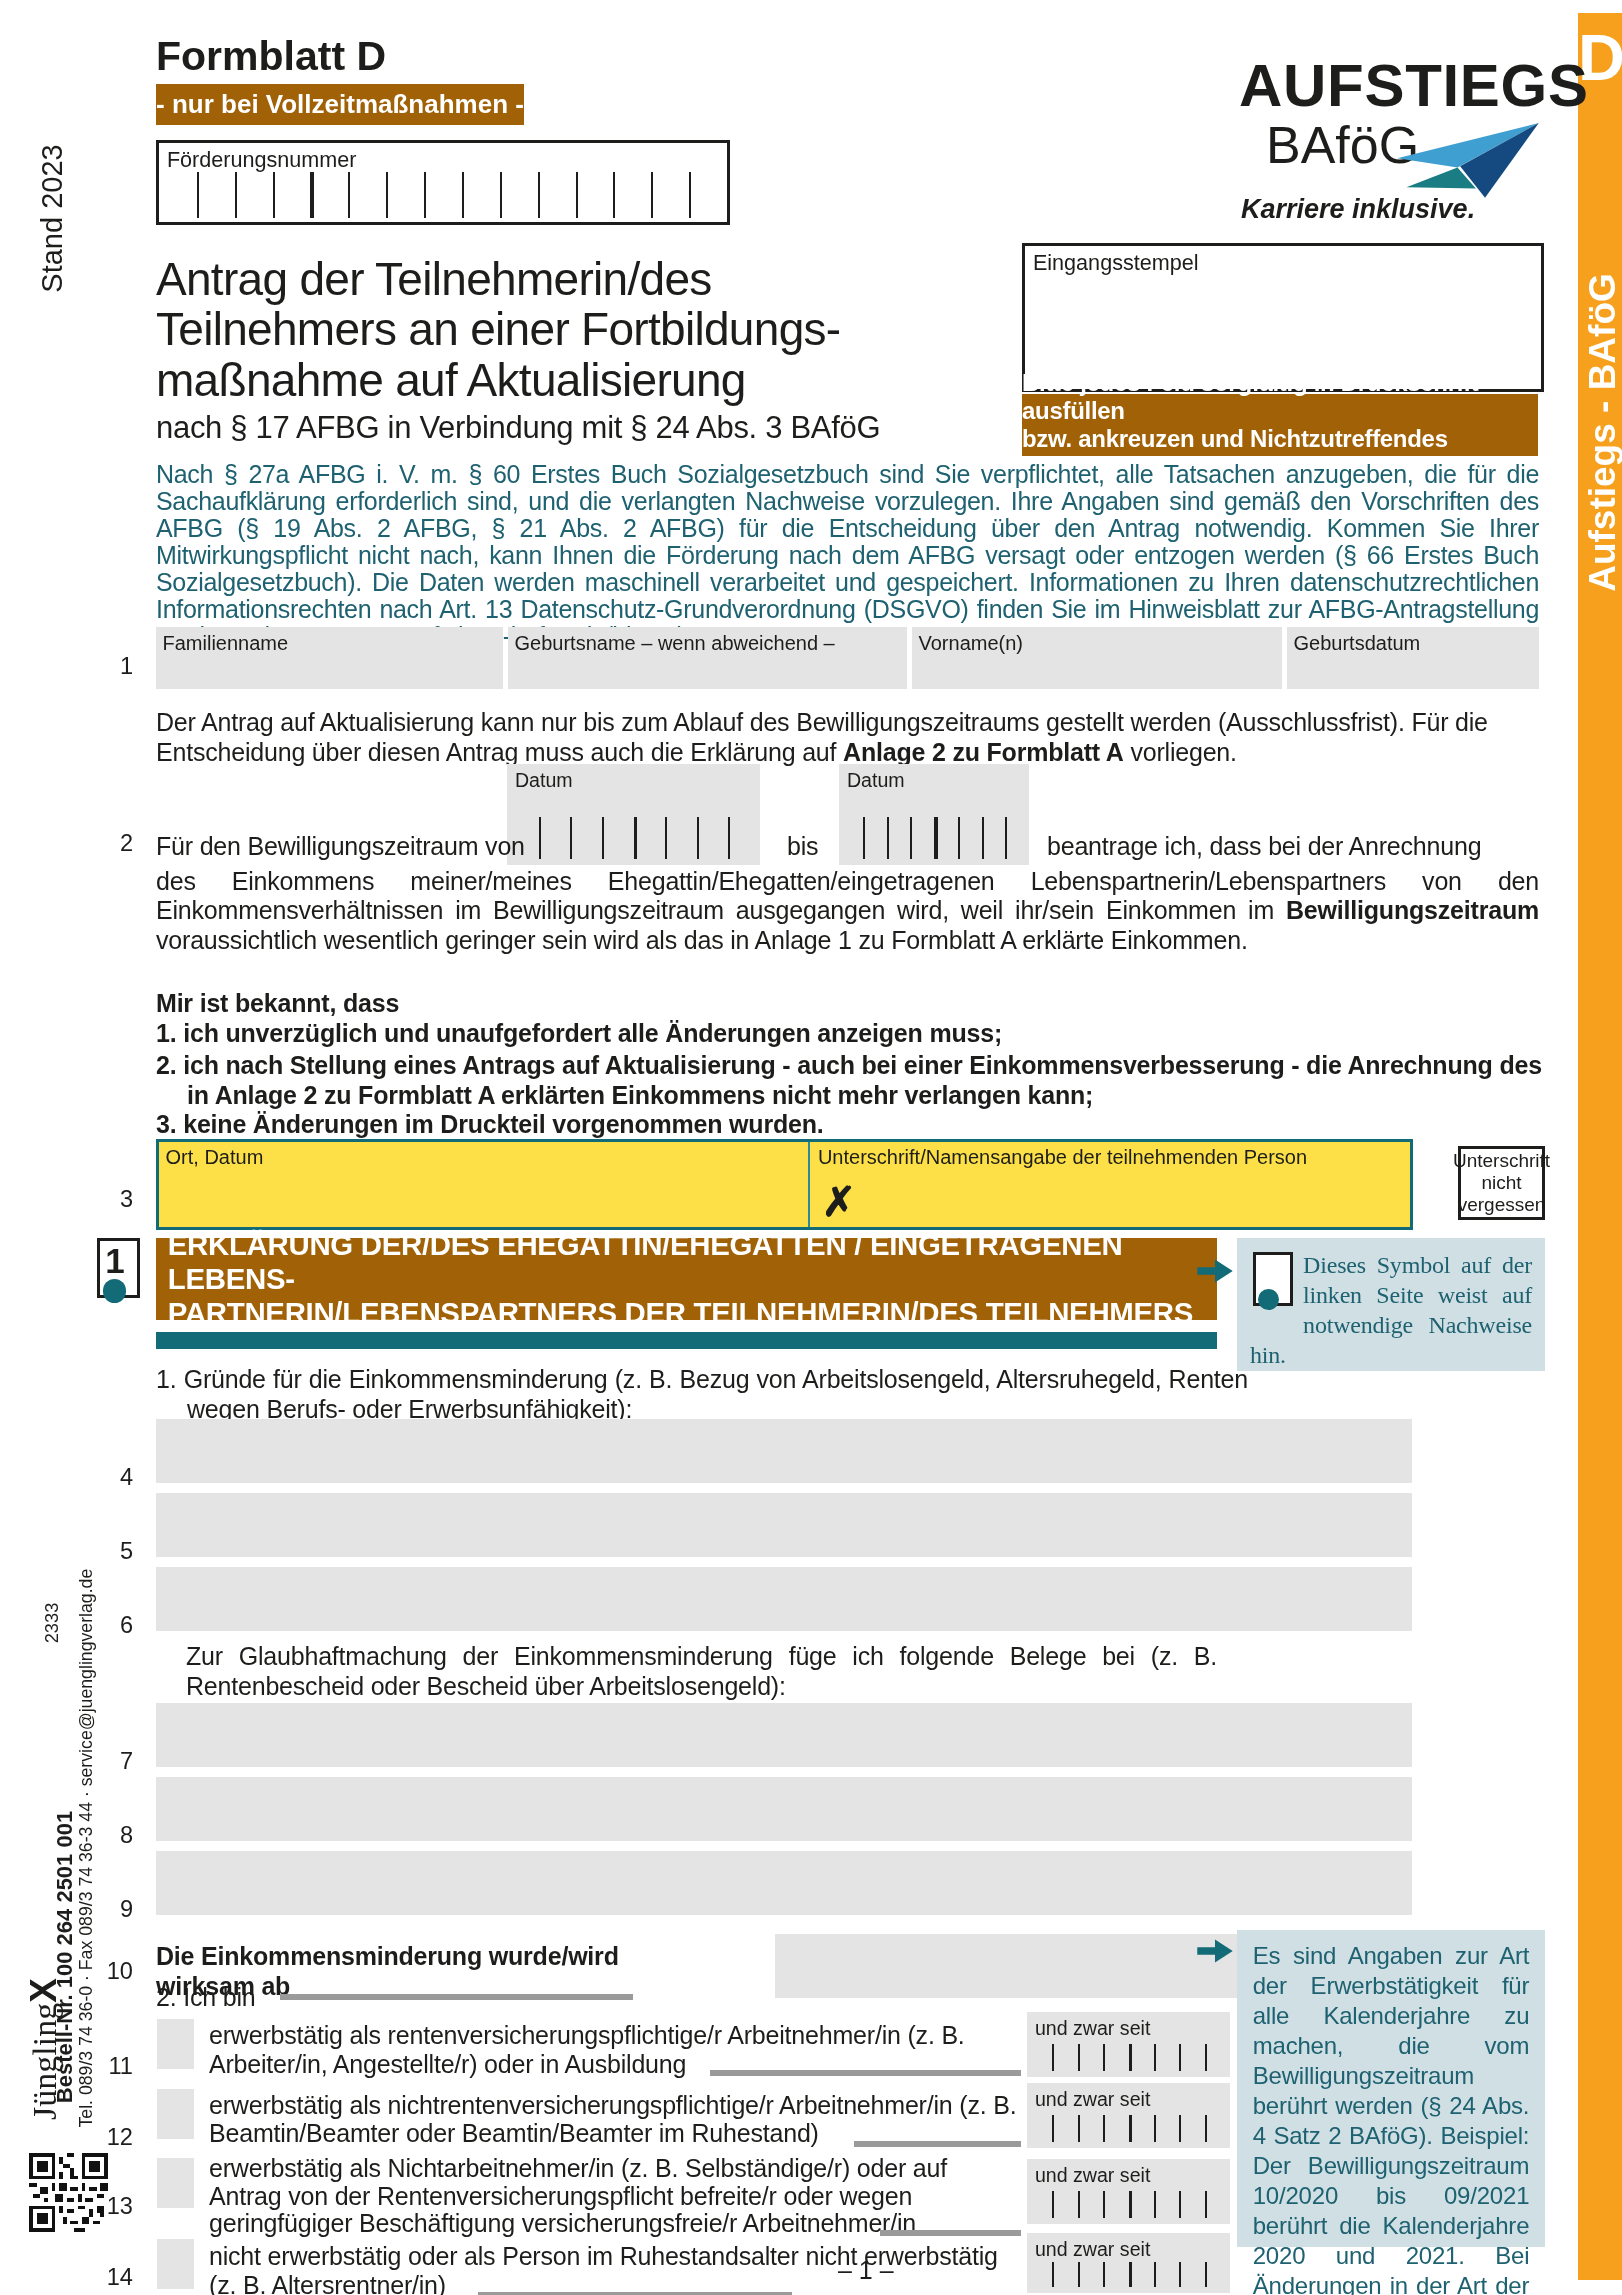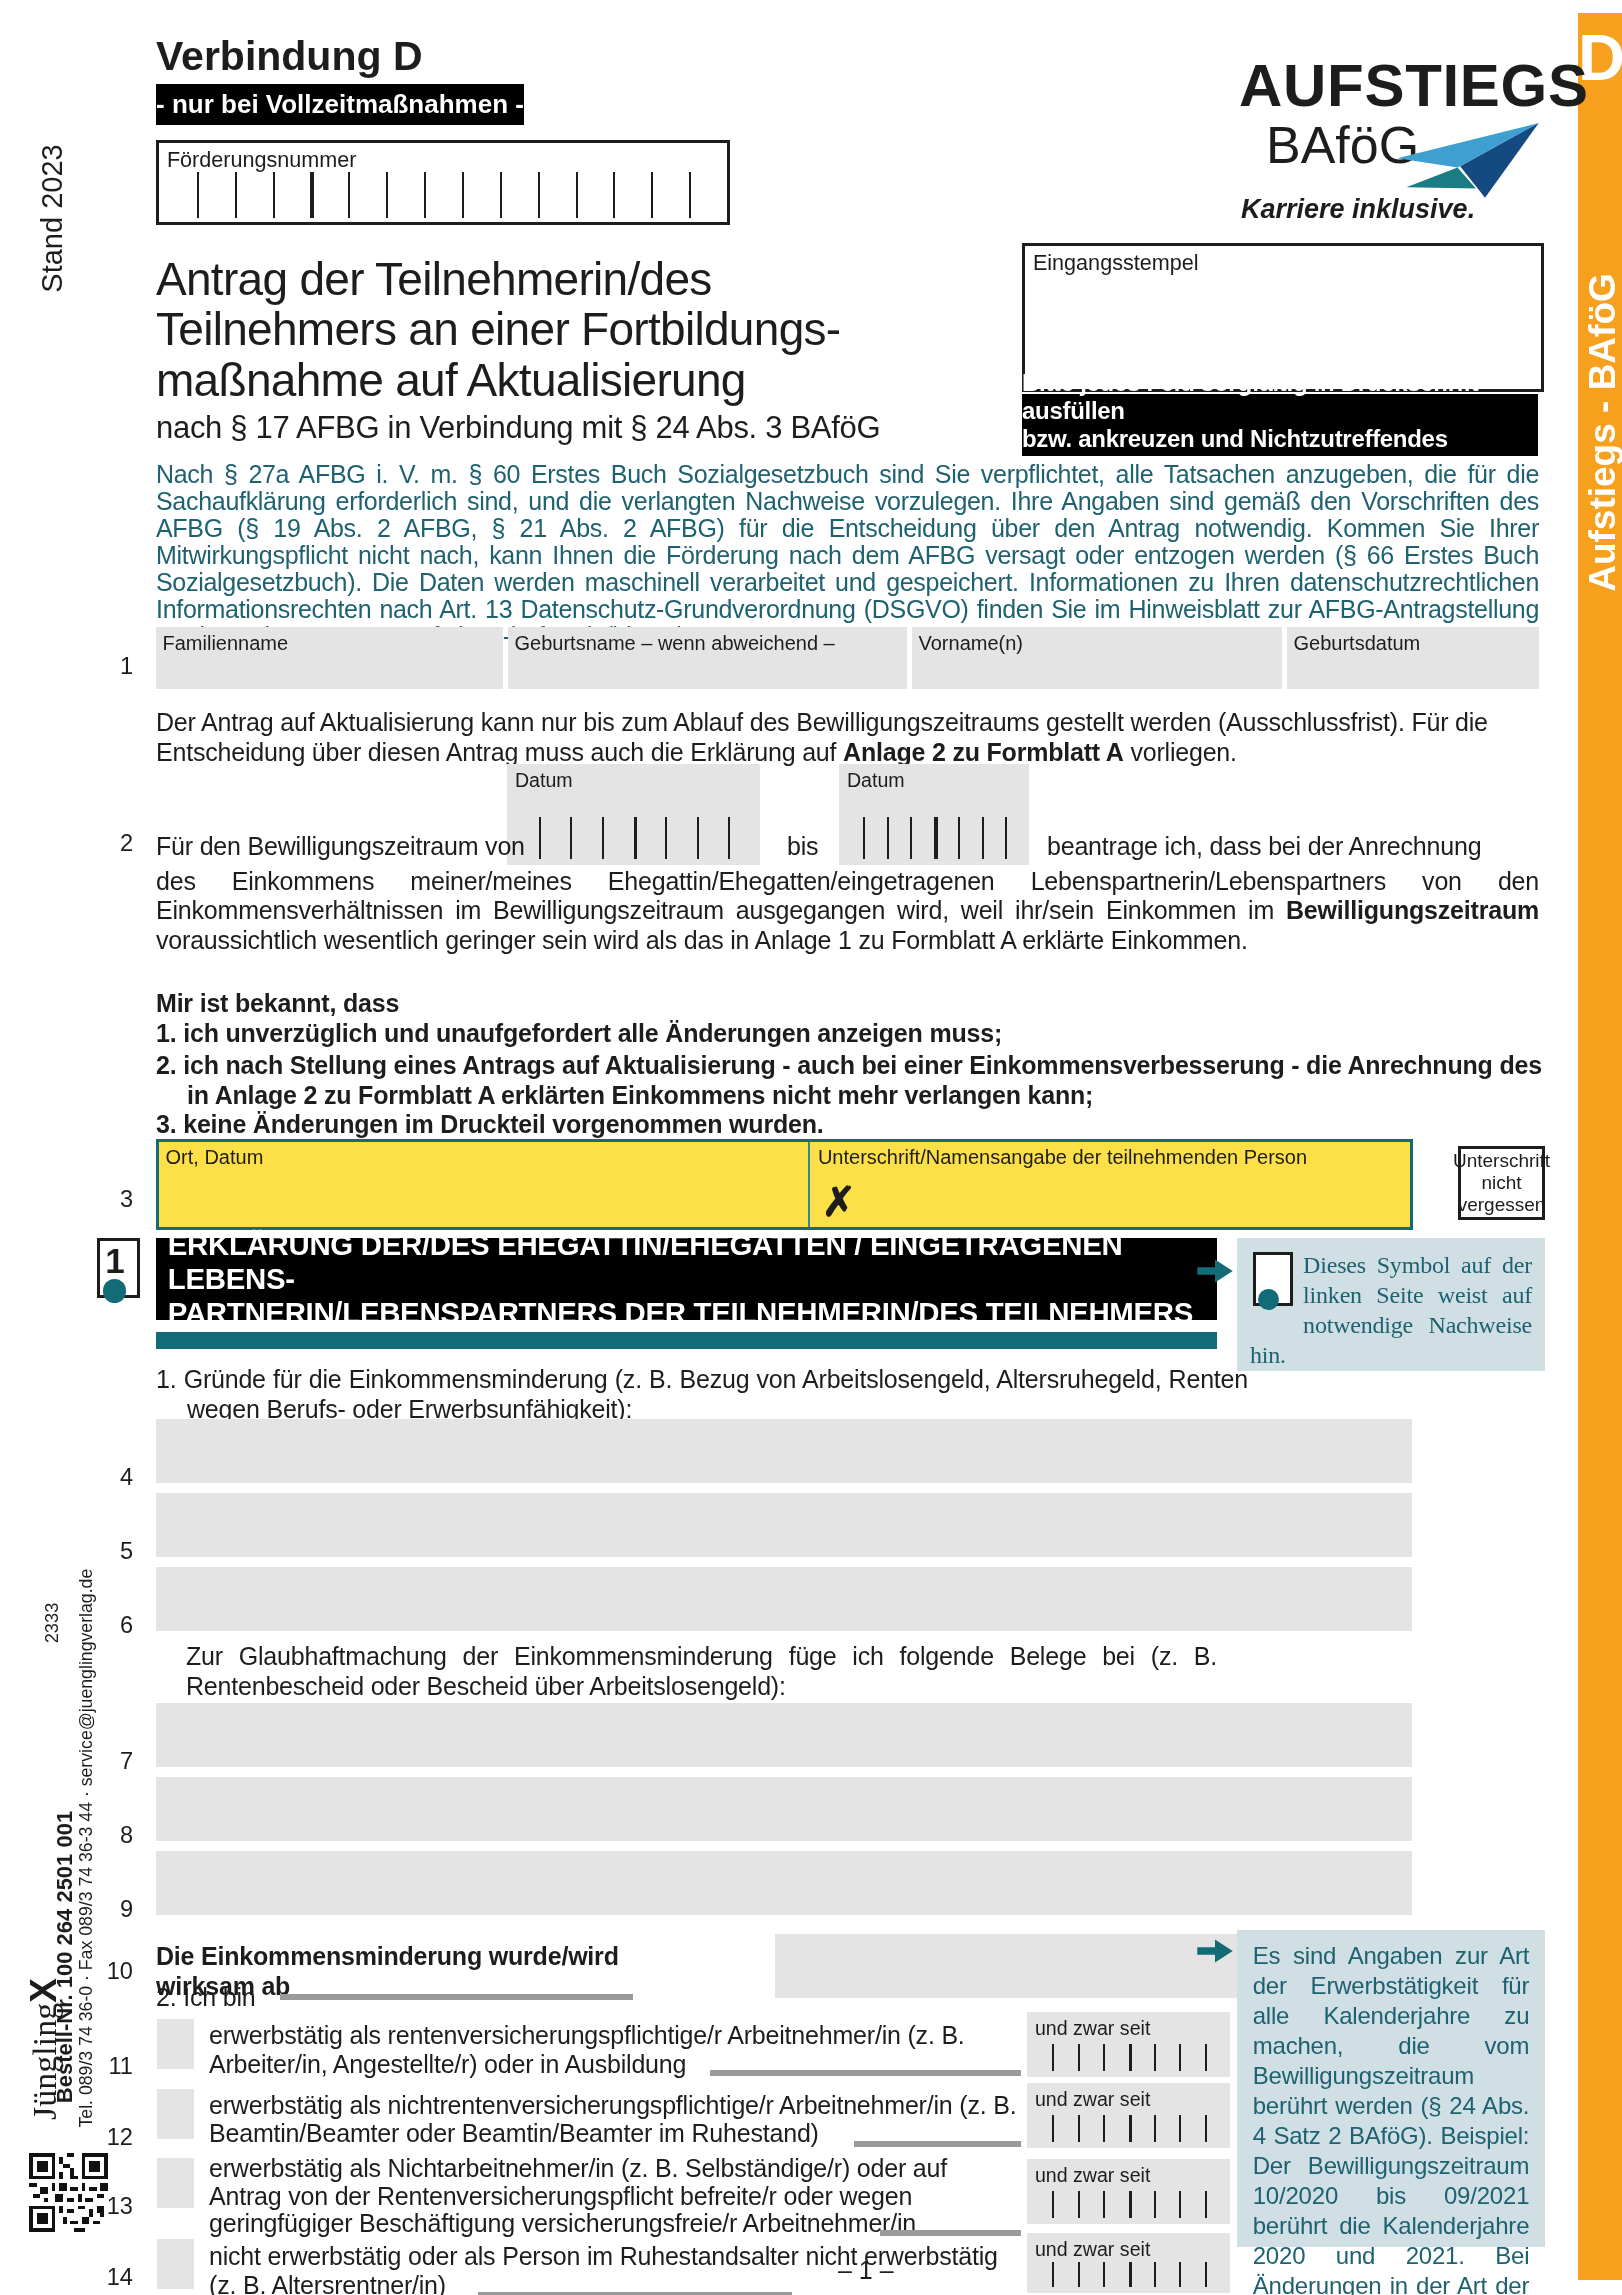--- a/index.html
+++ b/index.html
@@ -10,21 +10,21 @@
   .lbl{font-size:20px;color:#1d1d1b;}
   .rownum{position:absolute;left:92px;width:41px;text-align:right;font-size:23.6px;}
   .body-t{font-size:25px;letter-spacing:-0.2px;}
   .bold{font-weight:bold;}
   .uline{position:absolute;height:5.9px;background:#9a9a9a;}
   .tickbox{position:absolute;background:#e4e4e4;}
   .tickbox .boxlabel{position:absolute;top:5.2px;left:7.9px;font-size:19.6px;}
   .tick{position:absolute;bottom:5.9px;width:2px;height:42%;background:#1d1d1b;}
   .tick.thick{width:3.9px;}
   #fnr-box .tick{height:58%;bottom:3.9px;}
-  .teal-box{background:#000000;color:#fff;}
+  .teal-box{background:#a16207;color:#fff;}
   .notebox{position:absolute;background:#cfdfe4;color:#1e6170;}
   .doc-icon{position:relative;background:#fff;border:3.3px solid #1d1d1b;}
   .doc-icon .dot{position:absolute;width:23.6px;height:23.6px;border-radius:50%;background:#136b77;left:2.6px;bottom:-7.9px;}
   .arrow-icon{position:absolute;width:38px;height:26px;}
   .cb{position:absolute;width:37px;height:50px;background:#e4e4e4;}
   .rot{position:absolute;transform:rotate(-90deg);white-space:nowrap;}
   .just{text-align:justify;}
   .hang{padding-left:31px;text-indent:-31px;}
 </style>
 </head>
@@ -84,21 +84,21 @@
         <rect x="18" y="14" width="2" height="2"></rect>
         <rect x="9" y="17" width="1" height="2"></rect>
       <rect x="11" y="18" width="2" height="1"></rect>
         <rect x="14" y="17" width="2" height="2"></rect>
         <rect x="17" y="18" width="2" height="1"></rect>
       <rect x="19" y="16" width="1" height="1"></rect>
         <rect x="12" y="20" width="3" height="1"></rect>
     </g>
   </svg>
 
-  <div class="abs" style="left:156px;top:33px;font-size:41px;font-weight:bold;">Verbindung D</div>
+  <div class="abs" style="left:156px;top:33px;font-size:41px;font-weight:bold;">Formblatt D</div>
   <div class="abs teal-box" style="left:156px;top:84px;width:368px;height:41px;display:flex;align-items:center;justify-content:center;">
     <span style="font-size:26px;font-weight:bold;">- nur bei Vollzeitmaßnahmen -</span>
   </div>
   <div id="fnr-box" class="abs" style="left:156px;top:140px;width:568px;height:79px;border:3.3px solid #1d1d1b;background:#fff;">
     <span class="abs" style="left:7.9px;top:3.9px;font-size:21.6px;">Förderungsnummer</span>
   <i class="tick" style="left: 6.66667%;"></i>
       <i class="tick" style="left: 13.3333%;"></i>
       <i class="tick" style="left: 20%;"></i>
       <i class="tick thick" style="left: 26.6667%;"></i>
       <i class="tick" style="left: 33.3333%;"></i>

